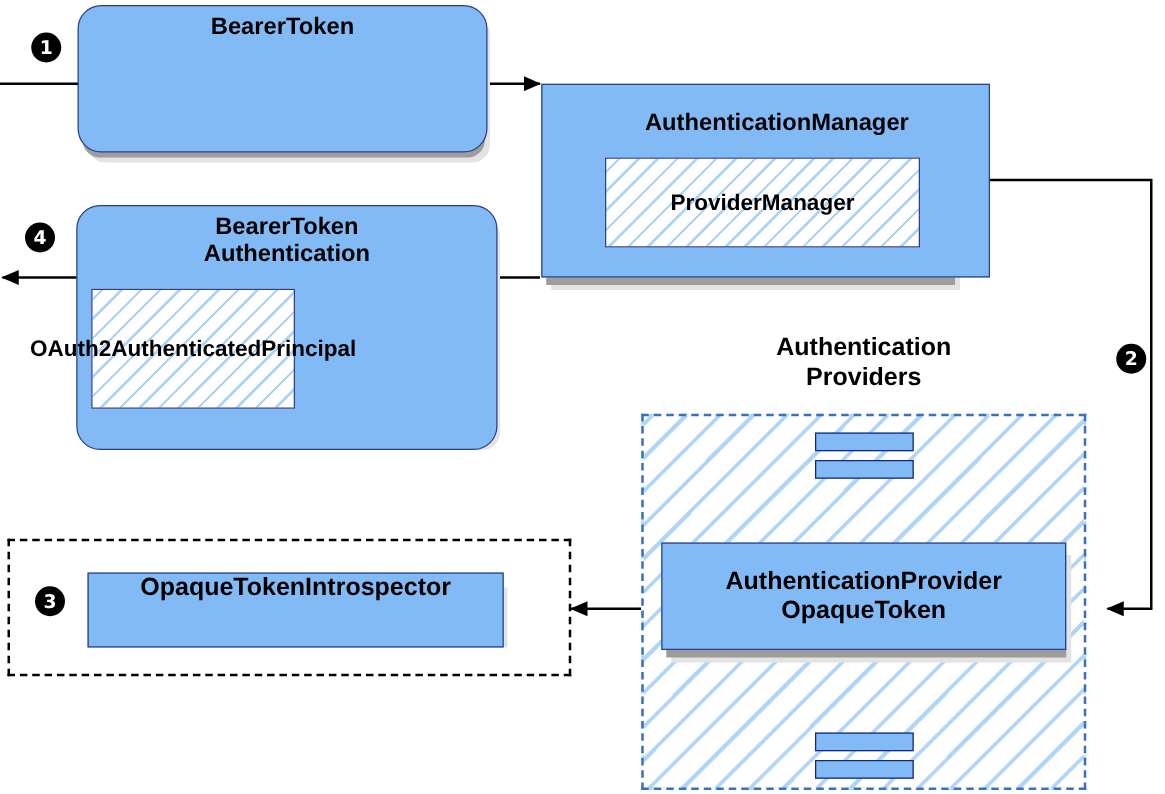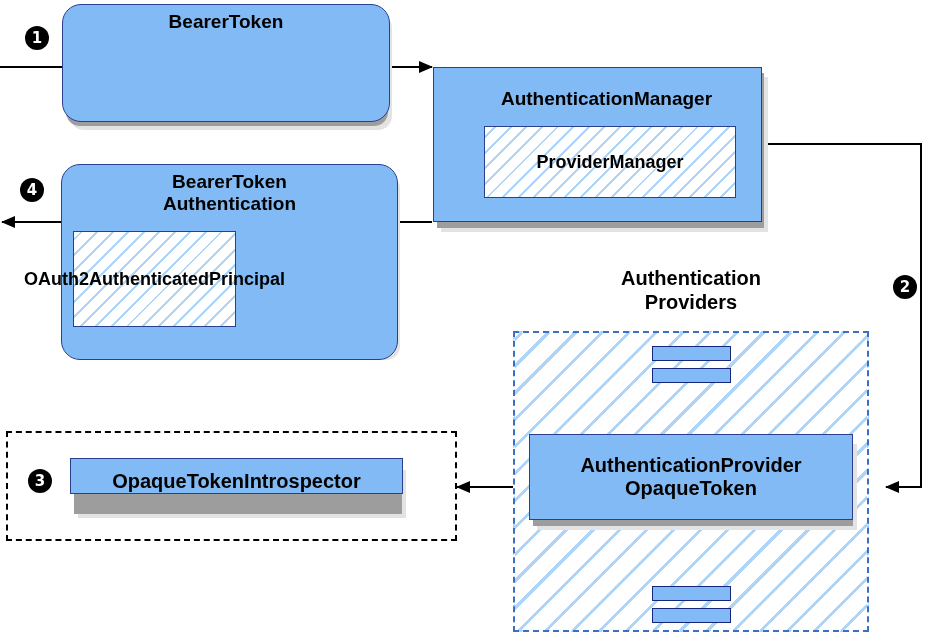--- a/index.html
+++ b/index.html
@@ -138,21 +138,21 @@
     <div class="title-txt" style="font-size:19px;">
       <div>BearerToken</div>
     </div>
   </div>
   <div class="badge abs" style="left:25px;top:26px;">
     <span>1</span>
   </div>
 
   <div class="shadow-light abs" style="left:441px;top:77px;width:327px;height:155px;"></div>
   <div class="shadow-dark abs" style="left:437px;top:73px;width:327px;height:155px;"></div>
-  <div class="bluebox abs" style="left:433px;top:67px;width:329px;height:155px;padding-top:20px;padding-left:18px;">
+  <div class="bluebox abs" style="left:433px;top:67px;width:359px;height:155px;padding-top:20px;padding-left:18px;">
     <div style="font-size:19px;">AuthenticationManager</div>
     <div class="hatch" style="position:absolute;left:38px;top:58px;width:252px;height:72px;font-size:18px;margin-left:12px;">
       <span>ProviderManager</span>
     </div>
   </div>
 
   <div class="shadow-light abs" style="left:70px;top:175px;width:330px;height:185px;border-radius:14px;"></div>
   <div class="shadow-dark abs" style="left:66px;top:171px;width:330px;height:185px;border-radius:14px;"></div>
   <div class="bluebox round abs" style="left:61px;top:164px;width:337px;height:196px;padding-top:6px;">
     <div class="title-txt" style="font-size:19px;">
@@ -192,21 +192,21 @@
   </div>
 
   <div class="badge abs" style="left:893px;top:275px;">
     <span>2</span>
   </div>
 
   <div class="dashed-black abs" style="left:6px;top:431px;width:451px;height:110px;"></div>
 
   <div class="shadow-light abs" style="left:78px;top:470px;width:328px;height:48px;"></div>
   <div class="shadow-dark abs" style="left:74px;top:466px;width:328px;height:48px;"></div>
-  <div class="bluebox abs" style="left:70px;top:458px;width:333px;height:36px;justify-content:flex-end;">
+  <div class="bluebox abs" style="left:70px;top:458px;width:333px;height:60px;justify-content:flex-start;">
     <div style="font-size:20px;">OpaqueTokenIntrospector</div>
   </div>
 
   <div class="badge abs" style="left:28px;top:469px;">
     <span>3</span>
   </div>
 
 </div>
 
 </body></html>

